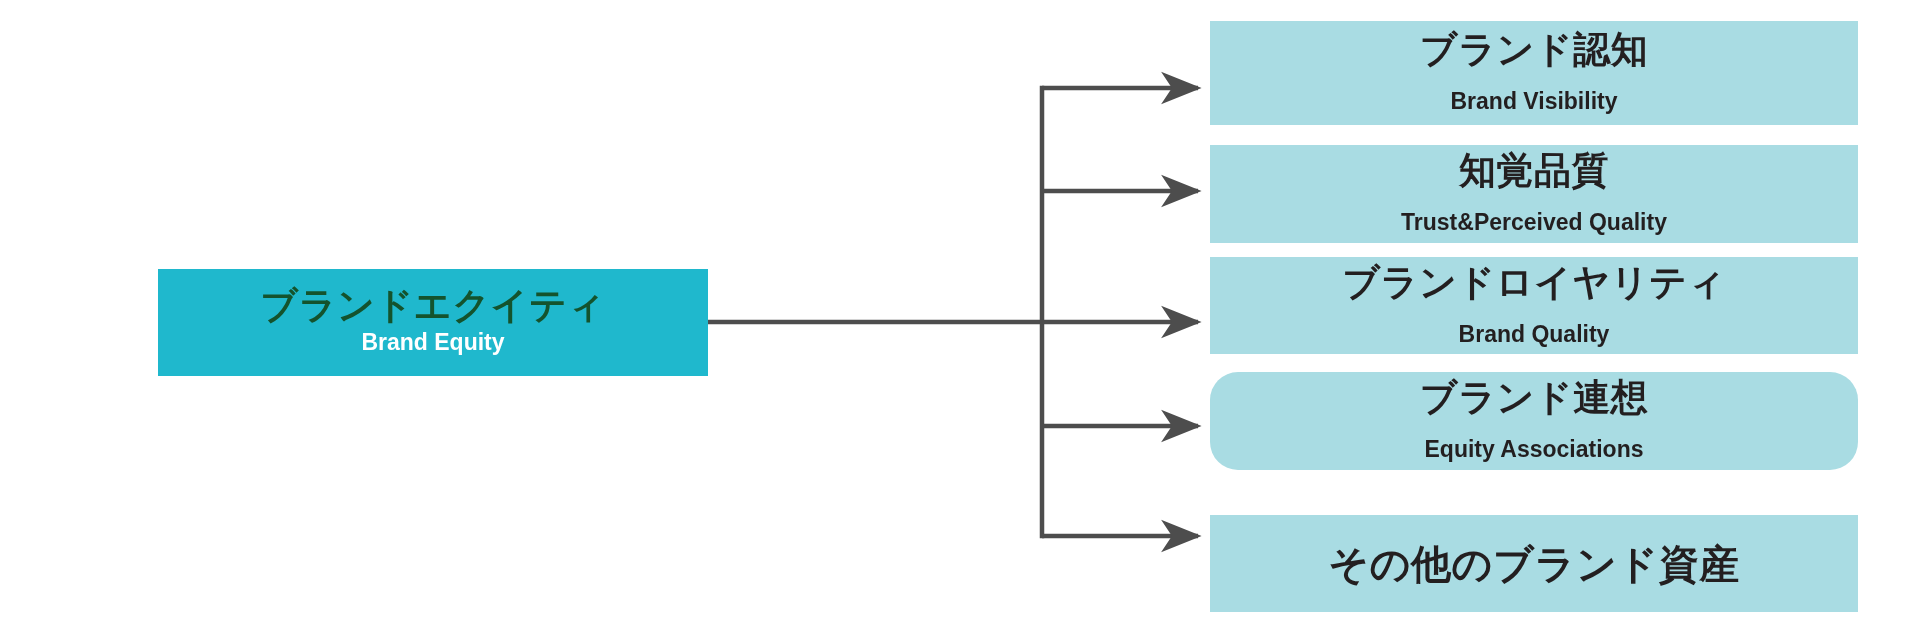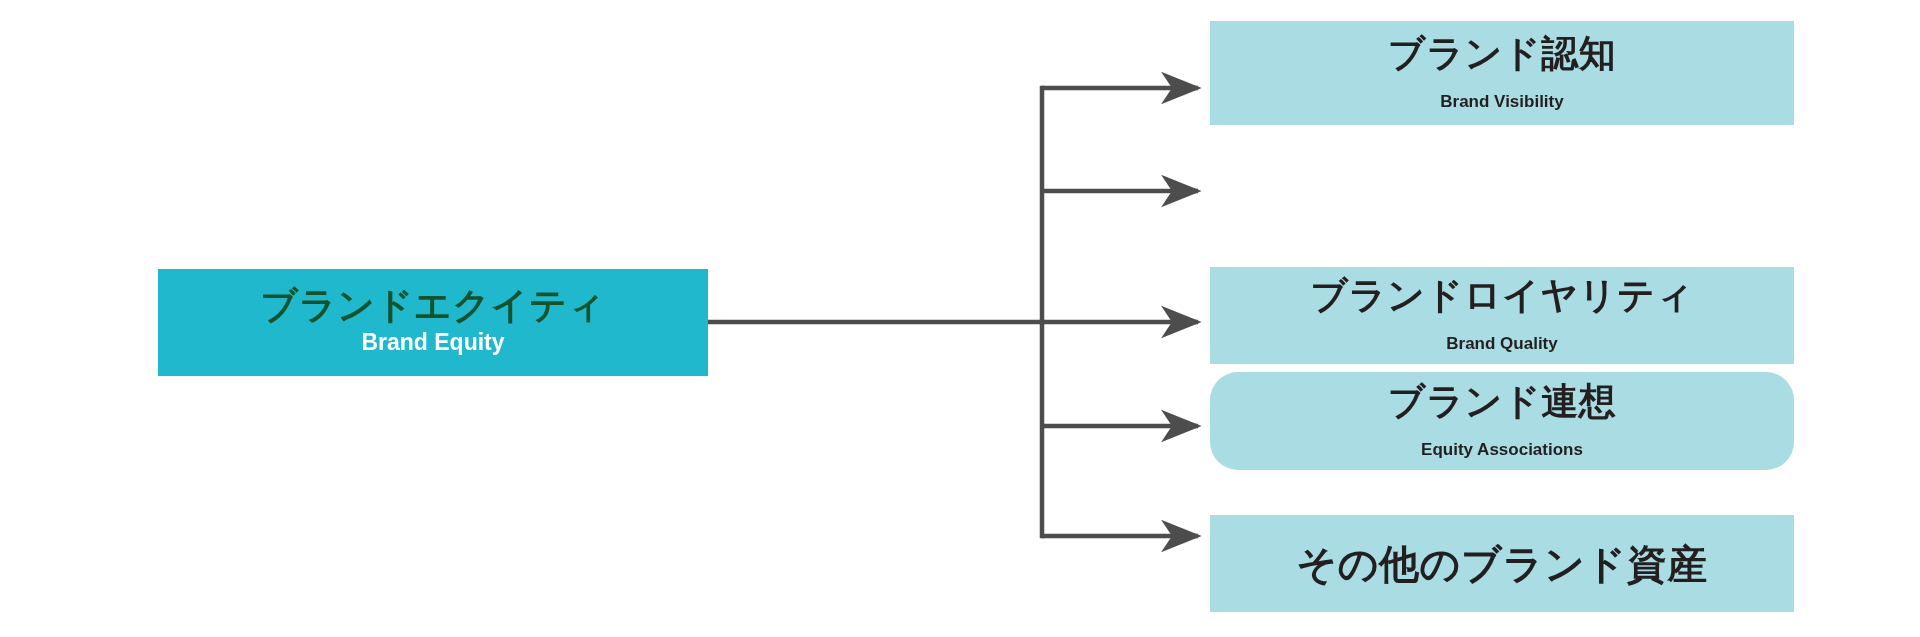--- a/index.html
+++ b/index.html
@@ -57,51 +57,51 @@
     line-height: 1.1;
     margin-top: 4px;
     white-space: nowrap;
     text-align: right;
   }
 
   
   .leaf-node {
     position: absolute;
     left: 1210px;
-    width: 584px;
+    width: 648px;
     background: #A9DCE3;
     display: flex;
     flex-direction: column;
     align-items: center;
     justify-content: center;
     box-sizing: border-box;
   }
   .leaf-node .jp {
     color: #231f20;
     font-size: 37px;
     font-weight: 700;
     line-height: 1.05;
     letter-spacing: 0.5px;
     white-space: nowrap;
   }
   .leaf-node .en {
     color: #231f20;
-    font-size: 17px;
+    font-size: 23px;
     font-weight: 700;
     line-height: 1.1;
     margin-top: 19px;
     white-space: nowrap;
   }
   .leaf-node.single .jp {
     font-size: 40px;
   }
 
   .node-1 { top: 21px;  height: 104px; }
   .node-2 { top: 145px; height: 98px;  }
-  .node-3 { top: 267px; height: 97px;  }
+  .node-3 { top: 257px; height: 97px;  }
   .node-4 { top: 372px; height: 98px; border-radius: 28px;  }
   .node-5 { top: 515px; height: 97px;  }
 </style>
 </head>
 <body>
 
 <div id="canvas">
 
   <svg id="connectors" viewBox="0 0 1920 637">
     <defs>
@@ -124,20 +124,24 @@
   <div class="root-node">
     <span class="jp">ブランドエクイティ</span>
     <span class="en">Brand Equity</span>
   </div>
 
   <div class="leaf-node node-1">
     <span class="jp">ブランド認知</span>
     <span class="en">Brand Visibility</span>
   </div>
 
+  <div class="leaf-node node-2">
+    <span class="jp">知覚品質</span>
+    <span class="en">Trust&amp;Perceived Quality</span>
+  </div>
 
   <div class="leaf-node node-3">
     <span class="jp">ブランドロイヤリティ</span>
     <span class="en">Brand Quality</span>
   </div>
 
   <div class="leaf-node node-4">
     <span class="jp">ブランド連想</span>
     <span class="en">Equity Associations</span>
   </div>

